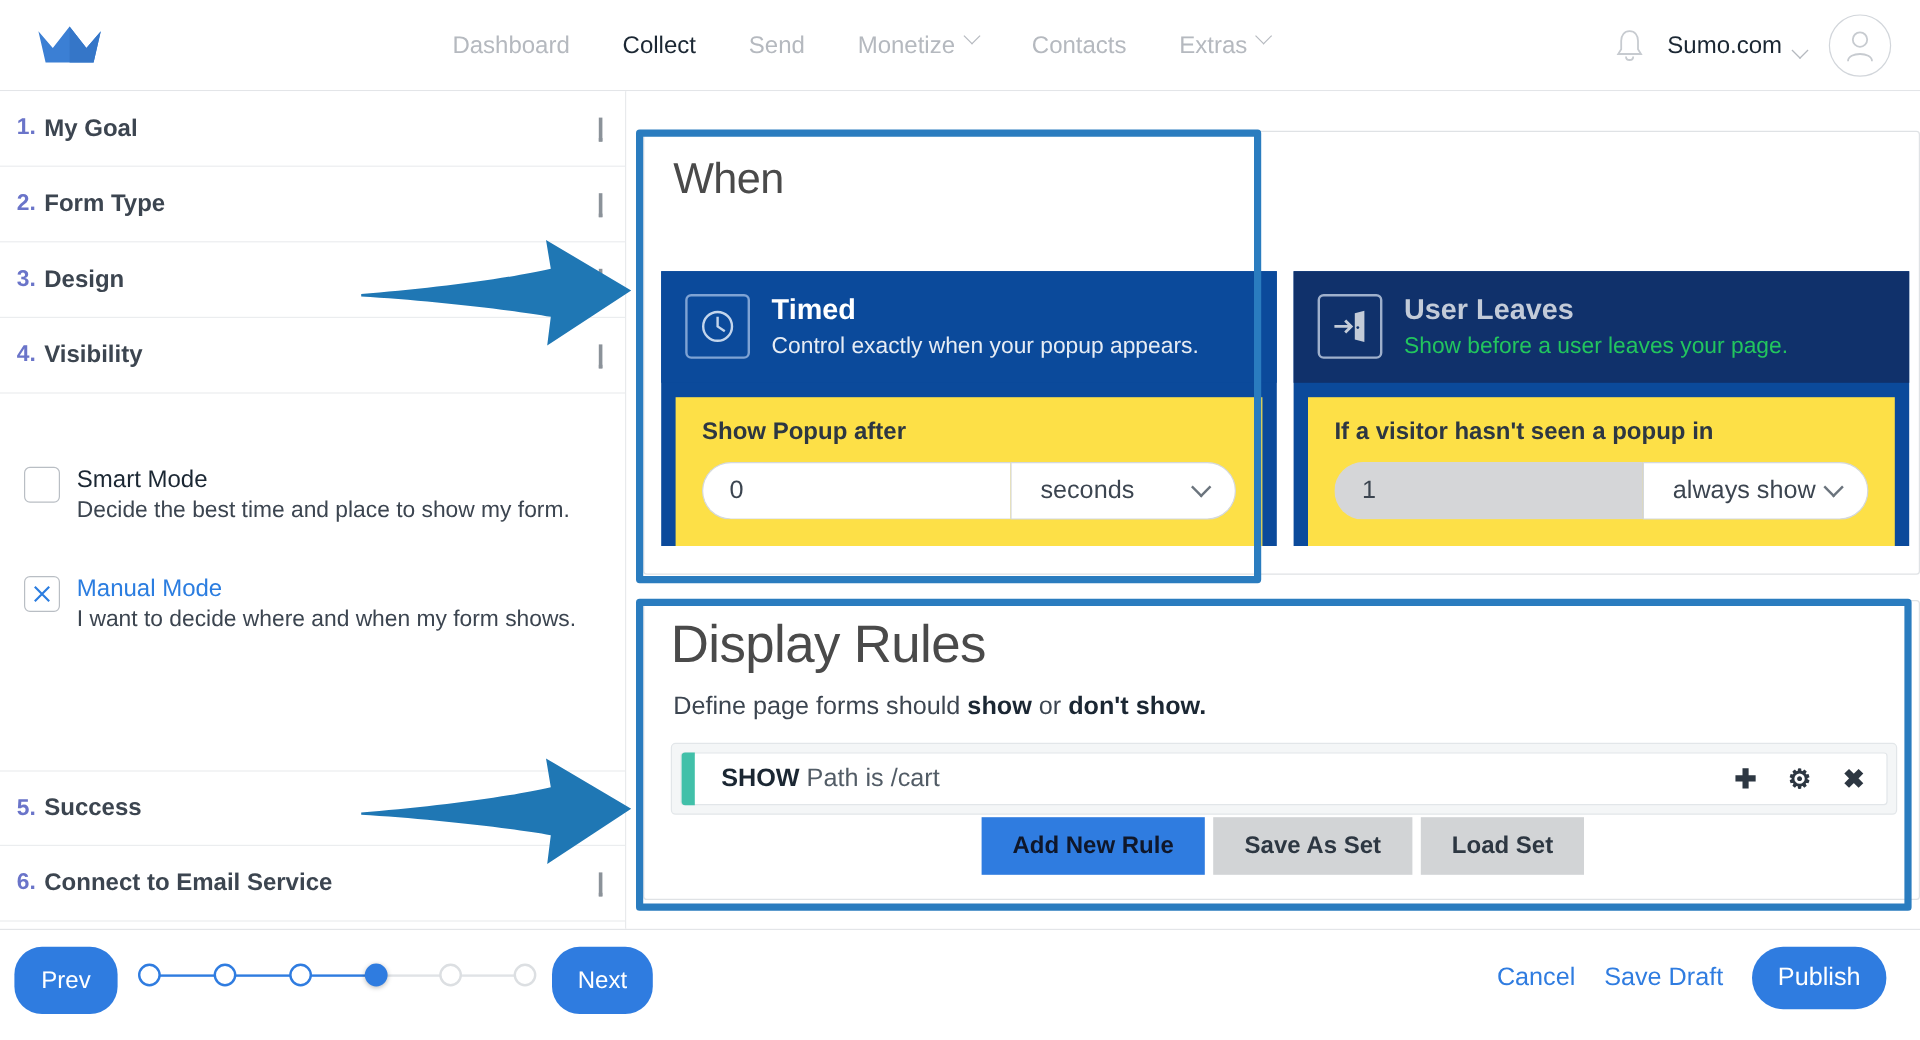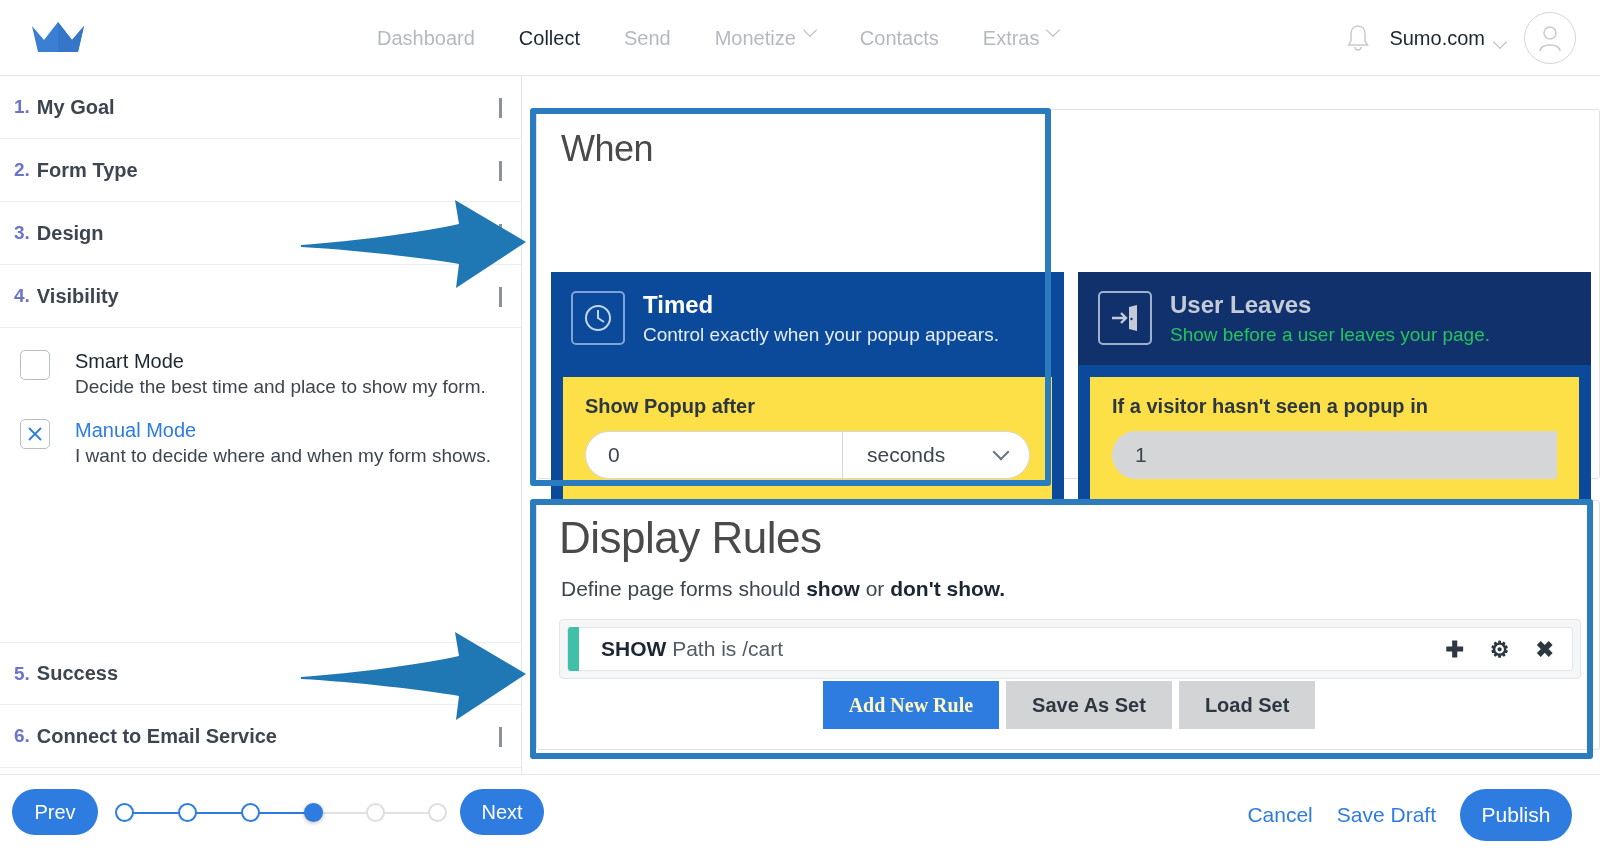--- a/index.html
+++ b/index.html
@@ -46,40 +46,40 @@
     position: relative; height: 63px; display: flex; align-items: center;
     border-bottom: 1px solid #ebedef; padding-left: 14px; cursor: pointer;
   }
   .step-num { font-size: 19px; font-weight: bold; color: #6a74c9; margin-right: 7px; }
   .step-label { font-size: 20px; font-weight: bold; color: #3c4550; }
   .step-chev { position: absolute; right: 19px; top: 50%; transform: translateY(-50%); }
   .chev-r { width: 11px; height: 11px; border-right: 3px solid #8b9299; border-bottom: 3px solid #8b9299; transform: rotate(-45deg); }
   .chev-d { width: 12px; height: 12px; border-right: 3px solid #8b9299; border-bottom: 3px solid #8b9299; transform: rotate(45deg); margin-top: -6px; }
 
   .modes { padding: 20px 0 0 20px; }
-  .mode-row { display: flex; gap: 25px; margin-bottom: 17px; cursor: pointer; }
+  .mode-row { display: flex; gap: 14px; margin-bottom: 17px; cursor: pointer; margin-top: 39px; }
   .cbox {
     width: 30px; height: 30px; border: 1.6px solid #b9bec4; border-radius: 5px;
     flex: 0 0 auto; margin-top: 2px; background: #fff;
     display: flex; align-items: center; justify-content: center;
   }
   .mode-title { font-size: 20px; color: #1b2733; line-height: 1.3; }
   .mode-title.blue { color: #2b7de0; }
   .mode-desc { font-size: 19px; color: #3c4550; line-height: 1.35; }
 
   
   .main { position: absolute; left: 522px; top: 76px; width: 1078px; height: 698px; background: #fff; }
 
   
   .when-panel {
     position: absolute; left: 14px; top: 33px; width: 1064px; height: 370px;
     background: #fff; border: 1px solid #dfe2e5; border-radius: 3px;
   }
   .when-title { position: absolute; left: 24px; top: 18px; font-size: 36px; color: #4a4a4a; font-weight: 300; letter-spacing: -0.5px; }
-  .choices { position: absolute; left: 14px; top: 116px; width: 1040px; display: flex; gap: 14px; margin-top: 46px; }
+  .choices { position: absolute; left: 14px; top: 116px; width: 1040px; display: flex; gap: 14px; }
   .choice { flex: 1; }
   .choice-head {
     background: #0b4a9b; padding: 19px 20px; display: flex; gap: 18px; align-items: flex-start;
   }
   .choice.inactive .choice-head { background: #10316b; }
   .choice-icon {
     width: 54px; height: 54px; border: 2px solid #7fa3d4; border-radius: 5px; flex: 0 0 auto;
     display: flex; align-items: center; justify-content: center;
   }
   .choice.inactive .choice-icon { border-color: #9fb0cc; }
@@ -115,37 +115,37 @@
   .rules-sub b { font-weight: bold; color: #1b2733; }
   .rule-list { position: absolute; left: 22px; top: 118px; width: 1022px; background: #f4f6f7; border: 1px solid #e2e6e9; border-radius: 4px; padding: 7px; }
   .rule-row { background: #fff; border: 1px solid #e2e6e9; border-radius: 3px; height: 44px; display: flex; align-items: center; position: relative; }
   .rule-bar { width: 11px; height: 44px; background: #41c0a9; border-radius: 3px 0 0 3px; flex: 0 0 auto; }
   .rule-text { font-size: 21px; color: #525c66; margin-left: 22px; }
   .rule-text b { color: #1b2733; font-weight: bold; }
   .rule-icons { position: absolute; right: 18px; top: 0; height: 44px; display: flex; align-items: center; gap: 26px; }
   .ricon { font-size: 22px; color: #2d3742; cursor: pointer; line-height: 1; font-weight: bold; }
   .rules-actions { position: absolute; left: 0; top: 180px; width: 1064px; display: flex; justify-content: center; gap: 7px; }
   .btn-rule { height: 48px; padding: 0 26px; border: none; font-size: 20px; font-weight: bold; cursor: pointer; font-family: inherit; }
-  .btn-primary { background: #2f7ce0; color: #fef9c3; font-family: Liberation Serif, serif; }
+  .btn-primary { background: #2f7ce0; color: #0f172a; }
   .btn-grey { background: #d2d4d6; color: #2d3742; }
 
   
   .hl { position: absolute; border: 6px solid #2a7cbf; border-radius: 3px; pointer-events: none; }
   .hl-when { left: 530px; top: 108px; width: 521px; height: 378px; }
   .hl-rules { left: 530px; top: 499px; width: 1063px; height: 260px; }
 
   .arrow { position: absolute; pointer-events: none; }
 
   
   .footer {
     position: absolute; left: 0; top: 774px; width: 1600px; height: 93px;
     background: #fff; border-top: 1px solid #e3e5e8;
   }
   .btn-pill {
-    height: 46px; border-radius: 23px; background: #2f7ce0; color: #fff;
+    height: 56px; border-radius: 23px; background: #2f7ce0; color: #fff;
     font-size: 20px; border: none; cursor: pointer; font-family: inherit;
   }
   .prev-btn { position: absolute; left: 12px; top: 789px; width: 86px; }
   .next-btn { position: absolute; left: 460px; top: 789px; width: 84px; }
   .stepper { position: absolute; left: 115px; top: 803px; width: 330px; height: 20px; }
   .st-line { position: absolute; top: 9px; height: 2px; }
   .st-dot {
     position: absolute; top: 0; width: 19px; height: 19px; border-radius: 50%;
     background: #fff; border: 2px solid #2f7ce0; cursor: pointer;
   }
@@ -317,20 +317,24 @@
               </span>
               <span>
                 <div class="choice-name">User Leaves</div>
                 <div class="choice-desc">Show before a user leaves your page.</div>
               </span>
             </div>
             <div class="choice-body">
               <div class="field-label">If a visitor hasn't seen a popup in</div>
               <div class="field-row">
                 <div class="fr-input greyed">1</div>
+                <div class="fr-select">
+                  <span>always show</span>
+                  <span class="sel-caret"></span>
+                </div>
               </div>
             </div>
           </div>
         </div>
 
       </div>
     </div>
 
     <div class="rules-panel">
       <div class="rules-title">Display Rules</div>

